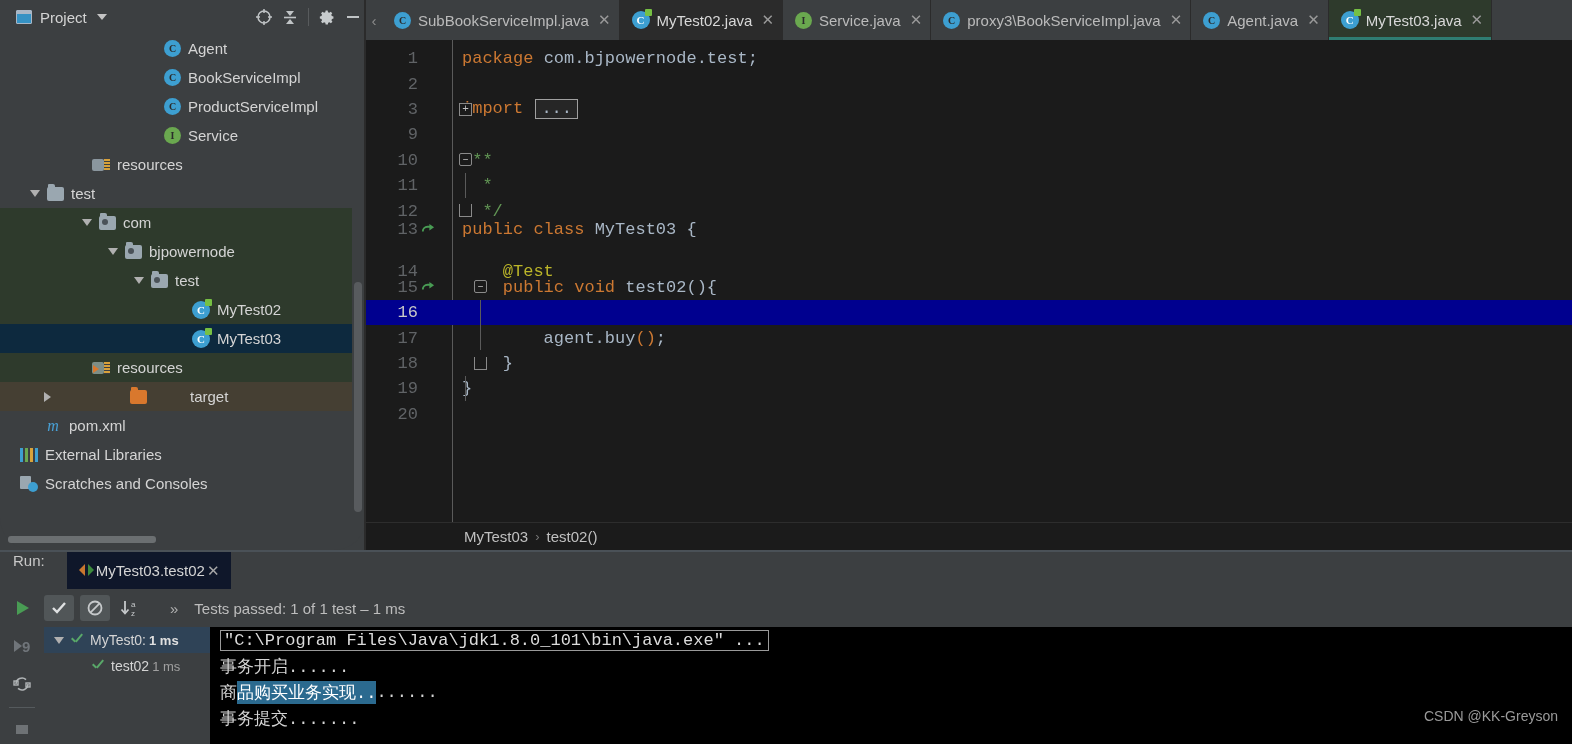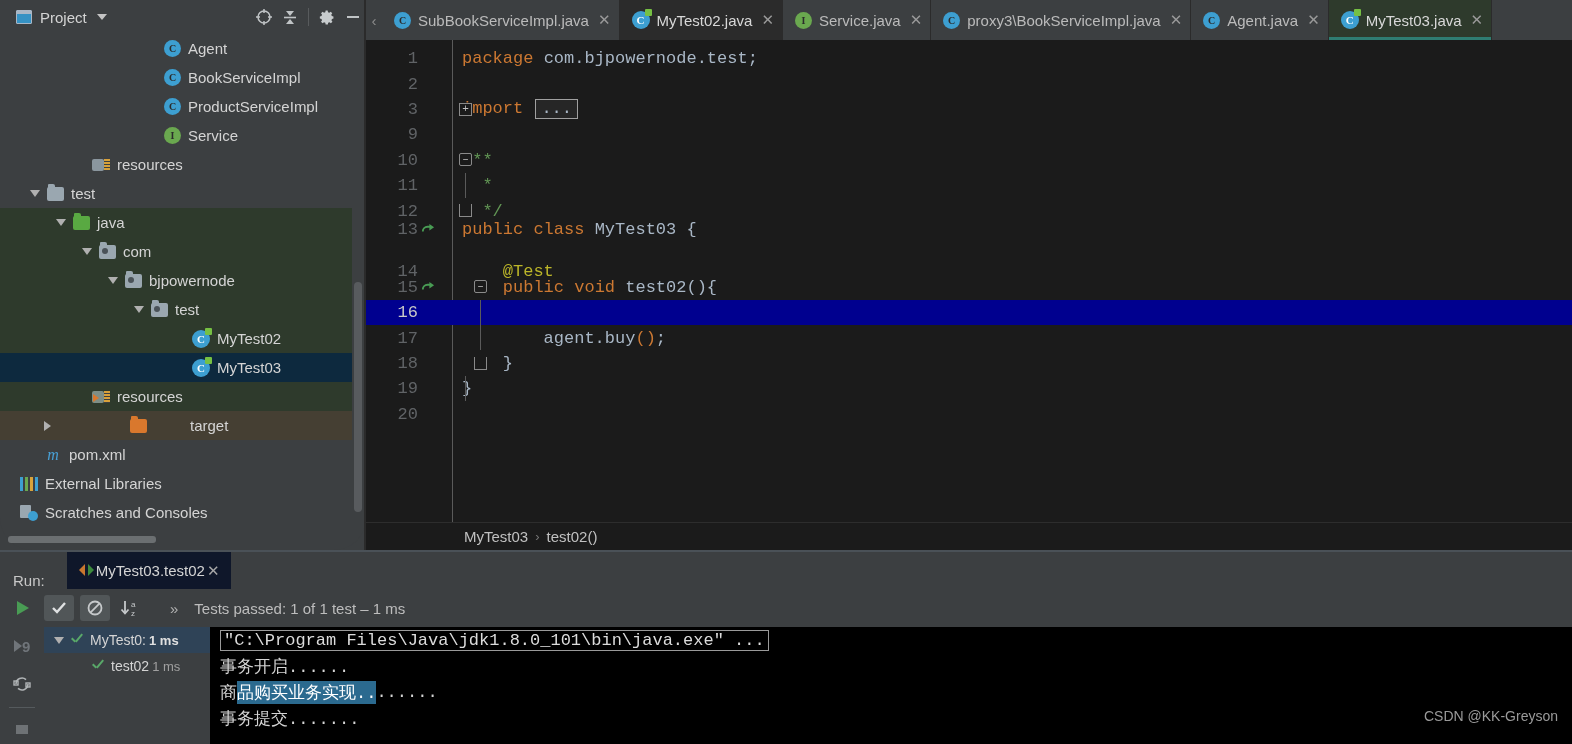--- a/index.html
+++ b/index.html
@@ -213,21 +213,21 @@
   #breadcrumb-bar .bc { color: #c0c0c0; font-size: 15px; }
   #breadcrumb-bar .bcsep { color: #777; font-size: 13px; margin: 0 7px; }
 
   
   #run-panel {
     position: absolute; left: 0; top: 550px; width: 1572px; height: 194px;
     background: #3c3f41; border-top: 2px solid #4a5157;
   }
   #run-tabbar {
     position: absolute; left: 0; top: 0; width: 1563px; height: 37px;
-    background: #3c3f41; display: flex; align-items: flex-end;
+    background: #3c3f41; display: flex; align-items: flex-start;
   }
   #run-label { color: #c8c8c8; font-size: 15px; margin-left: 13px; }
   #run-tab {
     margin-left: 22px; height: 37px; background: #0f172a; display: flex; align-items: center;
     padding: 0 12px; gap: 2px;
   }
   #run-tab .rt-label { color: #d4d4d4; font-size: 15px; }
   #run-tab .rt-close { color: #a8a8a8; font-size: 15px; }
   .rt-icon {
     width: 15px; height: 13px; position: relative; flex: none;
@@ -385,27 +385,20 @@
           <span class="tlabel">resources</span>
         </div>
         <div class="tree-row">
           <span style="width:30px;flex:none"></span>
           <span class="tw open"></span>
           <span style="width:7px;flex:none"></span>
           <span class="ic-folder grey"></span>
           <span class="tlabel">test</span>
         </div>
         <div class="tree-row src-test">
-          <span style="width:56px;flex:none"></span>
-          <span class="tw open"></span>
-          <span style="width:7px;flex:none"></span>
-          <span class="ic-folder green"></span>
-          <span class="tlabel">java</span>
-        </div>
-        <div class="tree-row src-test">
           <span style="width:82px;flex:none"></span>
           <span class="tw open"></span>
           <span style="width:7px;flex:none"></span>
           <span class="ic-folder pkg"></span>
           <span class="tlabel">com</span>
         </div>
         <div class="tree-row src-test">
           <span style="width:108px;flex:none"></span>
           <span class="tw open"></span>
           <span style="width:7px;flex:none"></span>

